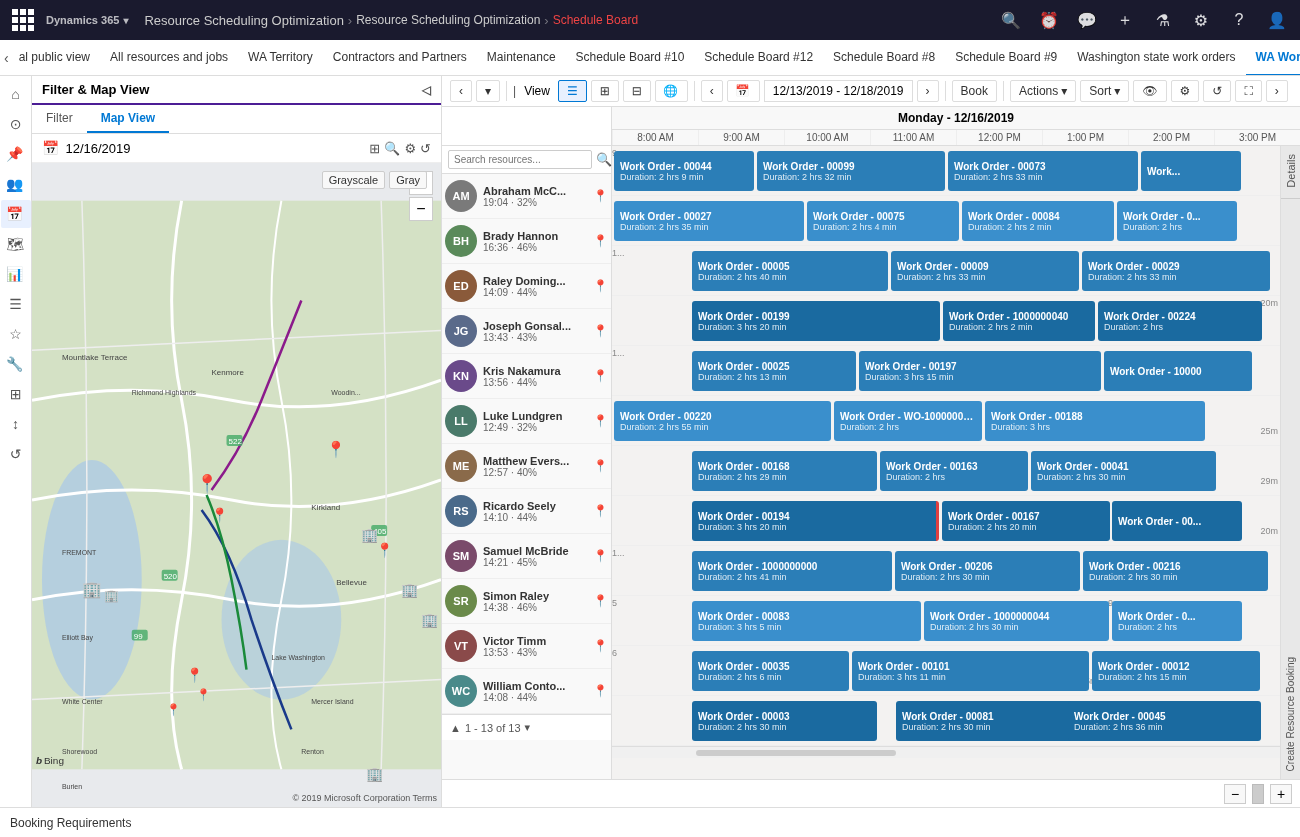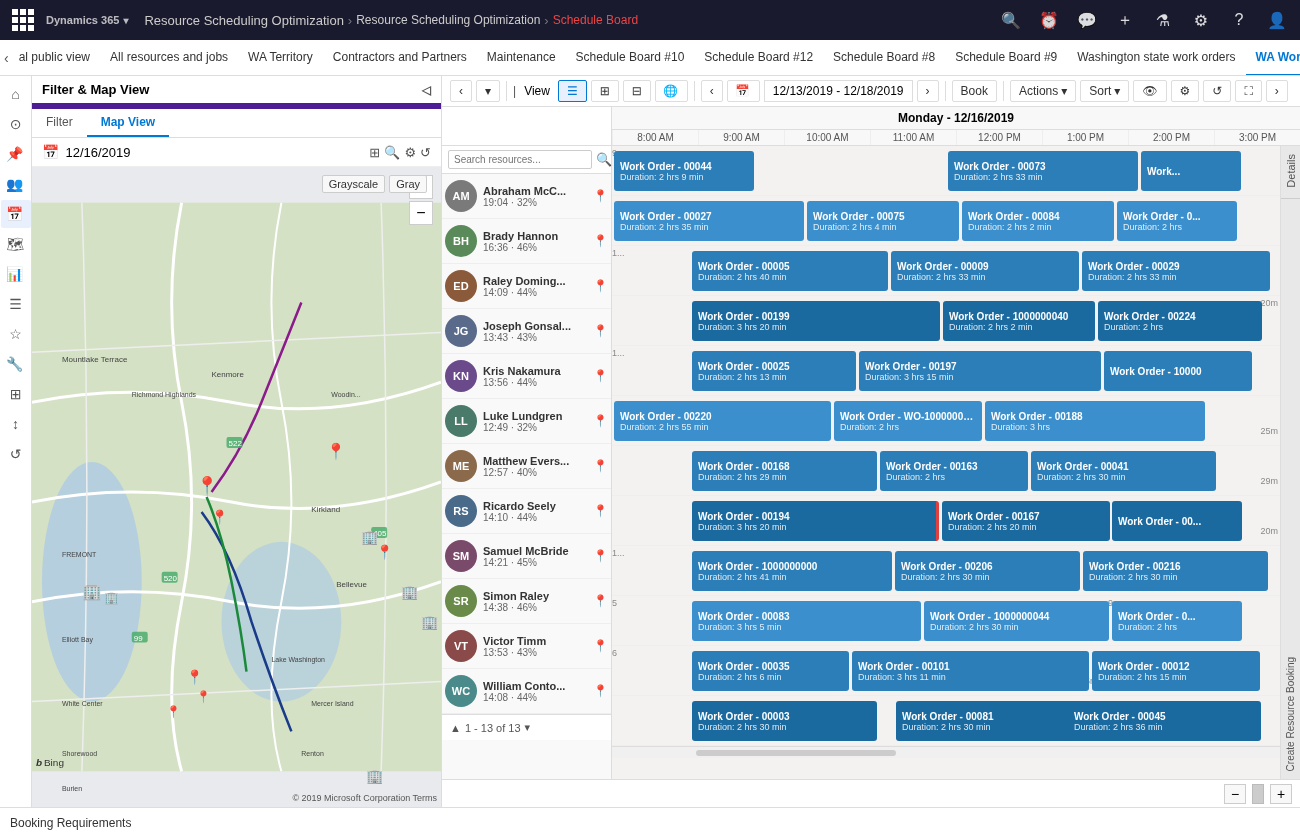--- a/index.html
+++ b/index.html
@@ -31,21 +31,21 @@
     .sidebar-icons {
       width: 32px; background: #fff; border-right: 1px solid #ddd; display: flex; flex-direction: column; align-items: center; padding: 4px 0; gap: 2px;
     }
     .sidebar-icons .icon-item { width: 30px; height: 28px; display: flex; align-items: center; justify-content: center; cursor: pointer; color: #555; font-size: 14px; border-radius: 2px; }
     .sidebar-icons .icon-item.active { background: #e8f0fe; color: #0078d4; }
 
     
     .filter-map-panel {
       width: 410px; background: #fff; border-right: 1px solid #ddd; display: flex; flex-direction: column;
     }
-    .fmp-header { padding: 6px 10px; font-weight: 600; font-size: 13px; display: flex; align-items: center; justify-content: space-between; border-bottom: 6px solid #4c1d95; }
+    .fmp-header { padding: 6px 10px; font-weight: 600; font-size: 13px; display: flex; align-items: center; justify-content: space-between; border-bottom: 2px solid #4c1d95; }
     .fmp-header .fmp-icon { font-size: 12px; color: #555; cursor: pointer; }
     .fmp-tabs { display: flex; border-bottom: 1px solid #ddd; }
     .fmp-tab { padding: 6px 14px; cursor: pointer; font-size: 12px; color: #555; border-bottom: 2px solid transparent; }
     .fmp-tab.active { color: #0078d4; border-bottom: 2px solid #0078d4; font-weight: 600; }
     .fmp-date-row { display: flex; align-items: center; gap: 6px; padding: 6px 10px; border-bottom: 1px solid #eee; }
     .fmp-date-row .date-icon { color: #0078d4; font-size: 14px; }
     .fmp-date-row .date-val { font-size: 13px; }
     .fmp-map-controls { display: flex; align-items: center; justify-content: flex-end; gap: 6px; padding: 4px 10px; }
     .fmp-map-controls .ctrl-btn { font-size: 11px; color: #333; cursor: pointer; padding: 2px 6px; border: 1px solid #ccc; background: #f8f8f8; border-radius: 2px; }
     .map-container { flex: 1; position: relative; overflow: hidden; background: #e8eaed; }
@@ -477,20 +477,24 @@
 
       <div style="flex:1;overflow:auto;position:relative;">
         <div style="min-width:660px;position:relative;">
 
           <div class="timeline-row">
             <div style="position:absolute;font-size:9px;color:#888;left:0;top:2px;">9</div>
             <div class="work-block blue" style="left:2px;width:140px;">
               <div class="wb-title">Work Order - 00044</div>
               <div class="wb-duration">Duration: 2 hrs 9 min</div>
             </div>
+            <div class="work-block blue" style="left:145px;width:188px;">
+              <div class="wb-title">Work Order - 00099</div>
+              <div class="wb-duration">Duration: 2 hrs 32 min</div>
+            </div>
             <div class="work-block blue" style="left:336px;width:190px;">
               <div class="wb-title">Work Order - 00073</div>
               <div class="wb-duration">Duration: 2 hrs 33 min</div>
             </div>
             <div class="work-block blue" style="left:529px;width:100px;">
               <div class="wb-title">Work...</div>
               <div class="wb-duration"></div>
             </div>
           </div>
 

